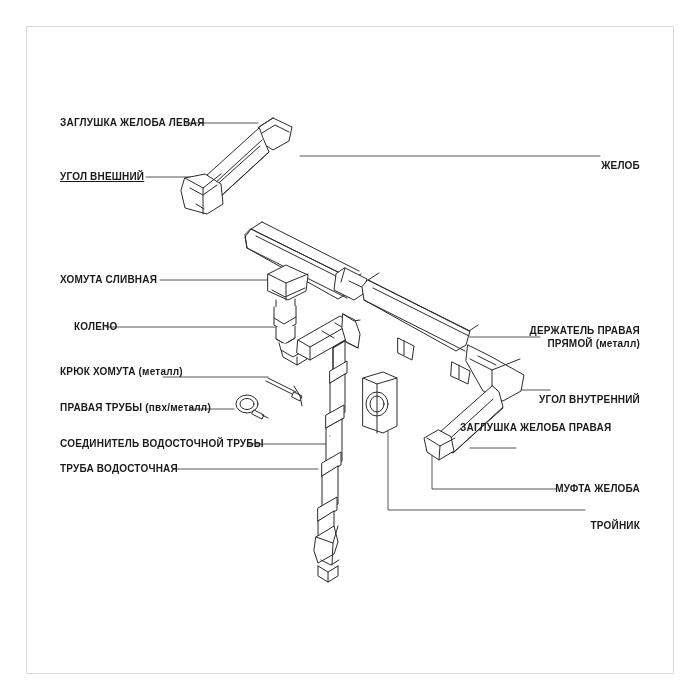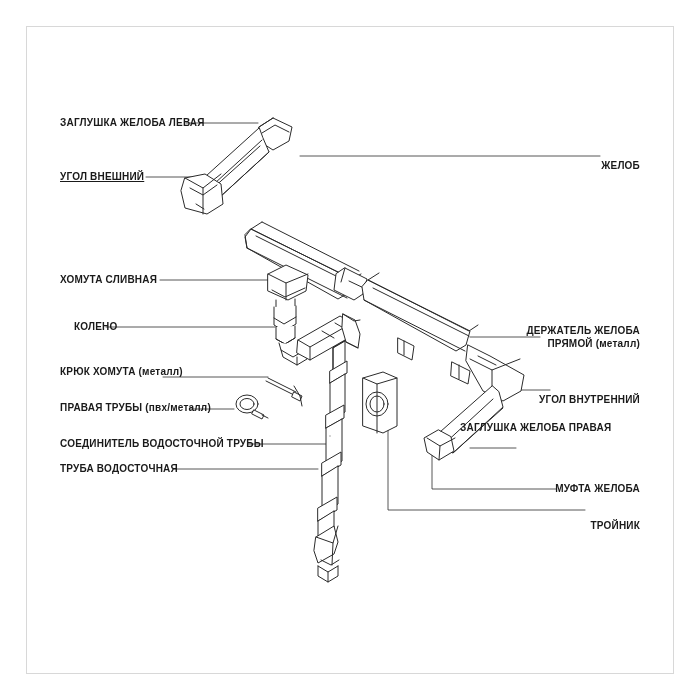--- a/index.html
+++ b/index.html
@@ -195,19 +195,19 @@
   <div class="lbl" style="left:60px;top:117px;">ЗАГЛУШКА ЖЕЛОБА ЛЕВАЯ</div>
   <div class="lbl" style="left:60px;top:171px;text-decoration:underline;">УГОЛ ВНЕШНИЙ</div>
   <div class="lbl" style="left:60px;top:274px;">ХОМУТА СЛИВНАЯ</div>
   <div class="lbl" style="left:60px;top:321px;margin-left:14px;">КОЛЕНО</div>
   <div class="lbl" style="left:60px;top:366px;">КРЮК ХОМУТА (металл)</div>
   <div class="lbl" style="left:60px;top:402px;">ПРАВАЯ ТРУБЫ (пвх/металл)</div>
   <div class="lbl" style="left:60px;top:438px;">СОЕДИНИТЕЛЬ ВОДОСТОЧНОЙ ТРУБЫ</div>
   <div class="lbl" style="left:60px;top:463px;">ТРУБА ВОДОСТОЧНАЯ</div>
 
   <div class="lbl right" style="left:520px;top:160px;width:120px;">ЖЕЛОБ</div>
-  <div class="lbl right two" style="left:520px;top:325px;"><span>ДЕРЖАТЕЛЬ ЖЕЛОБА</span><br><span>ПРЯМОЙ (металл)</span></div>
+  <div class="lbl right two" style="left:520px;top:325px;"><span>ДЕРЖАТЕЛЬ ПРАВАЯ</span><br><span>ПРЯМОЙ (металл)</span></div>
   <div class="lbl right" style="left:500px;top:394px;width:140px;">УГОЛ ВНУТРЕННИЙ</div>
   <div class="lbl right" style="left:460px;top:422px;width:142px;">ЗАГЛУШКА ЖЕЛОБА ПРАВАЯ</div>
   <div class="lbl right" style="left:500px;top:483px;width:140px;">МУФТА ЖЕЛОБА</div>
   <div class="lbl right" style="left:500px;top:504px;width:140px;margin-top:16px;">ТРОЙНИК</div>
 
 </div>
 
 </body></html>

